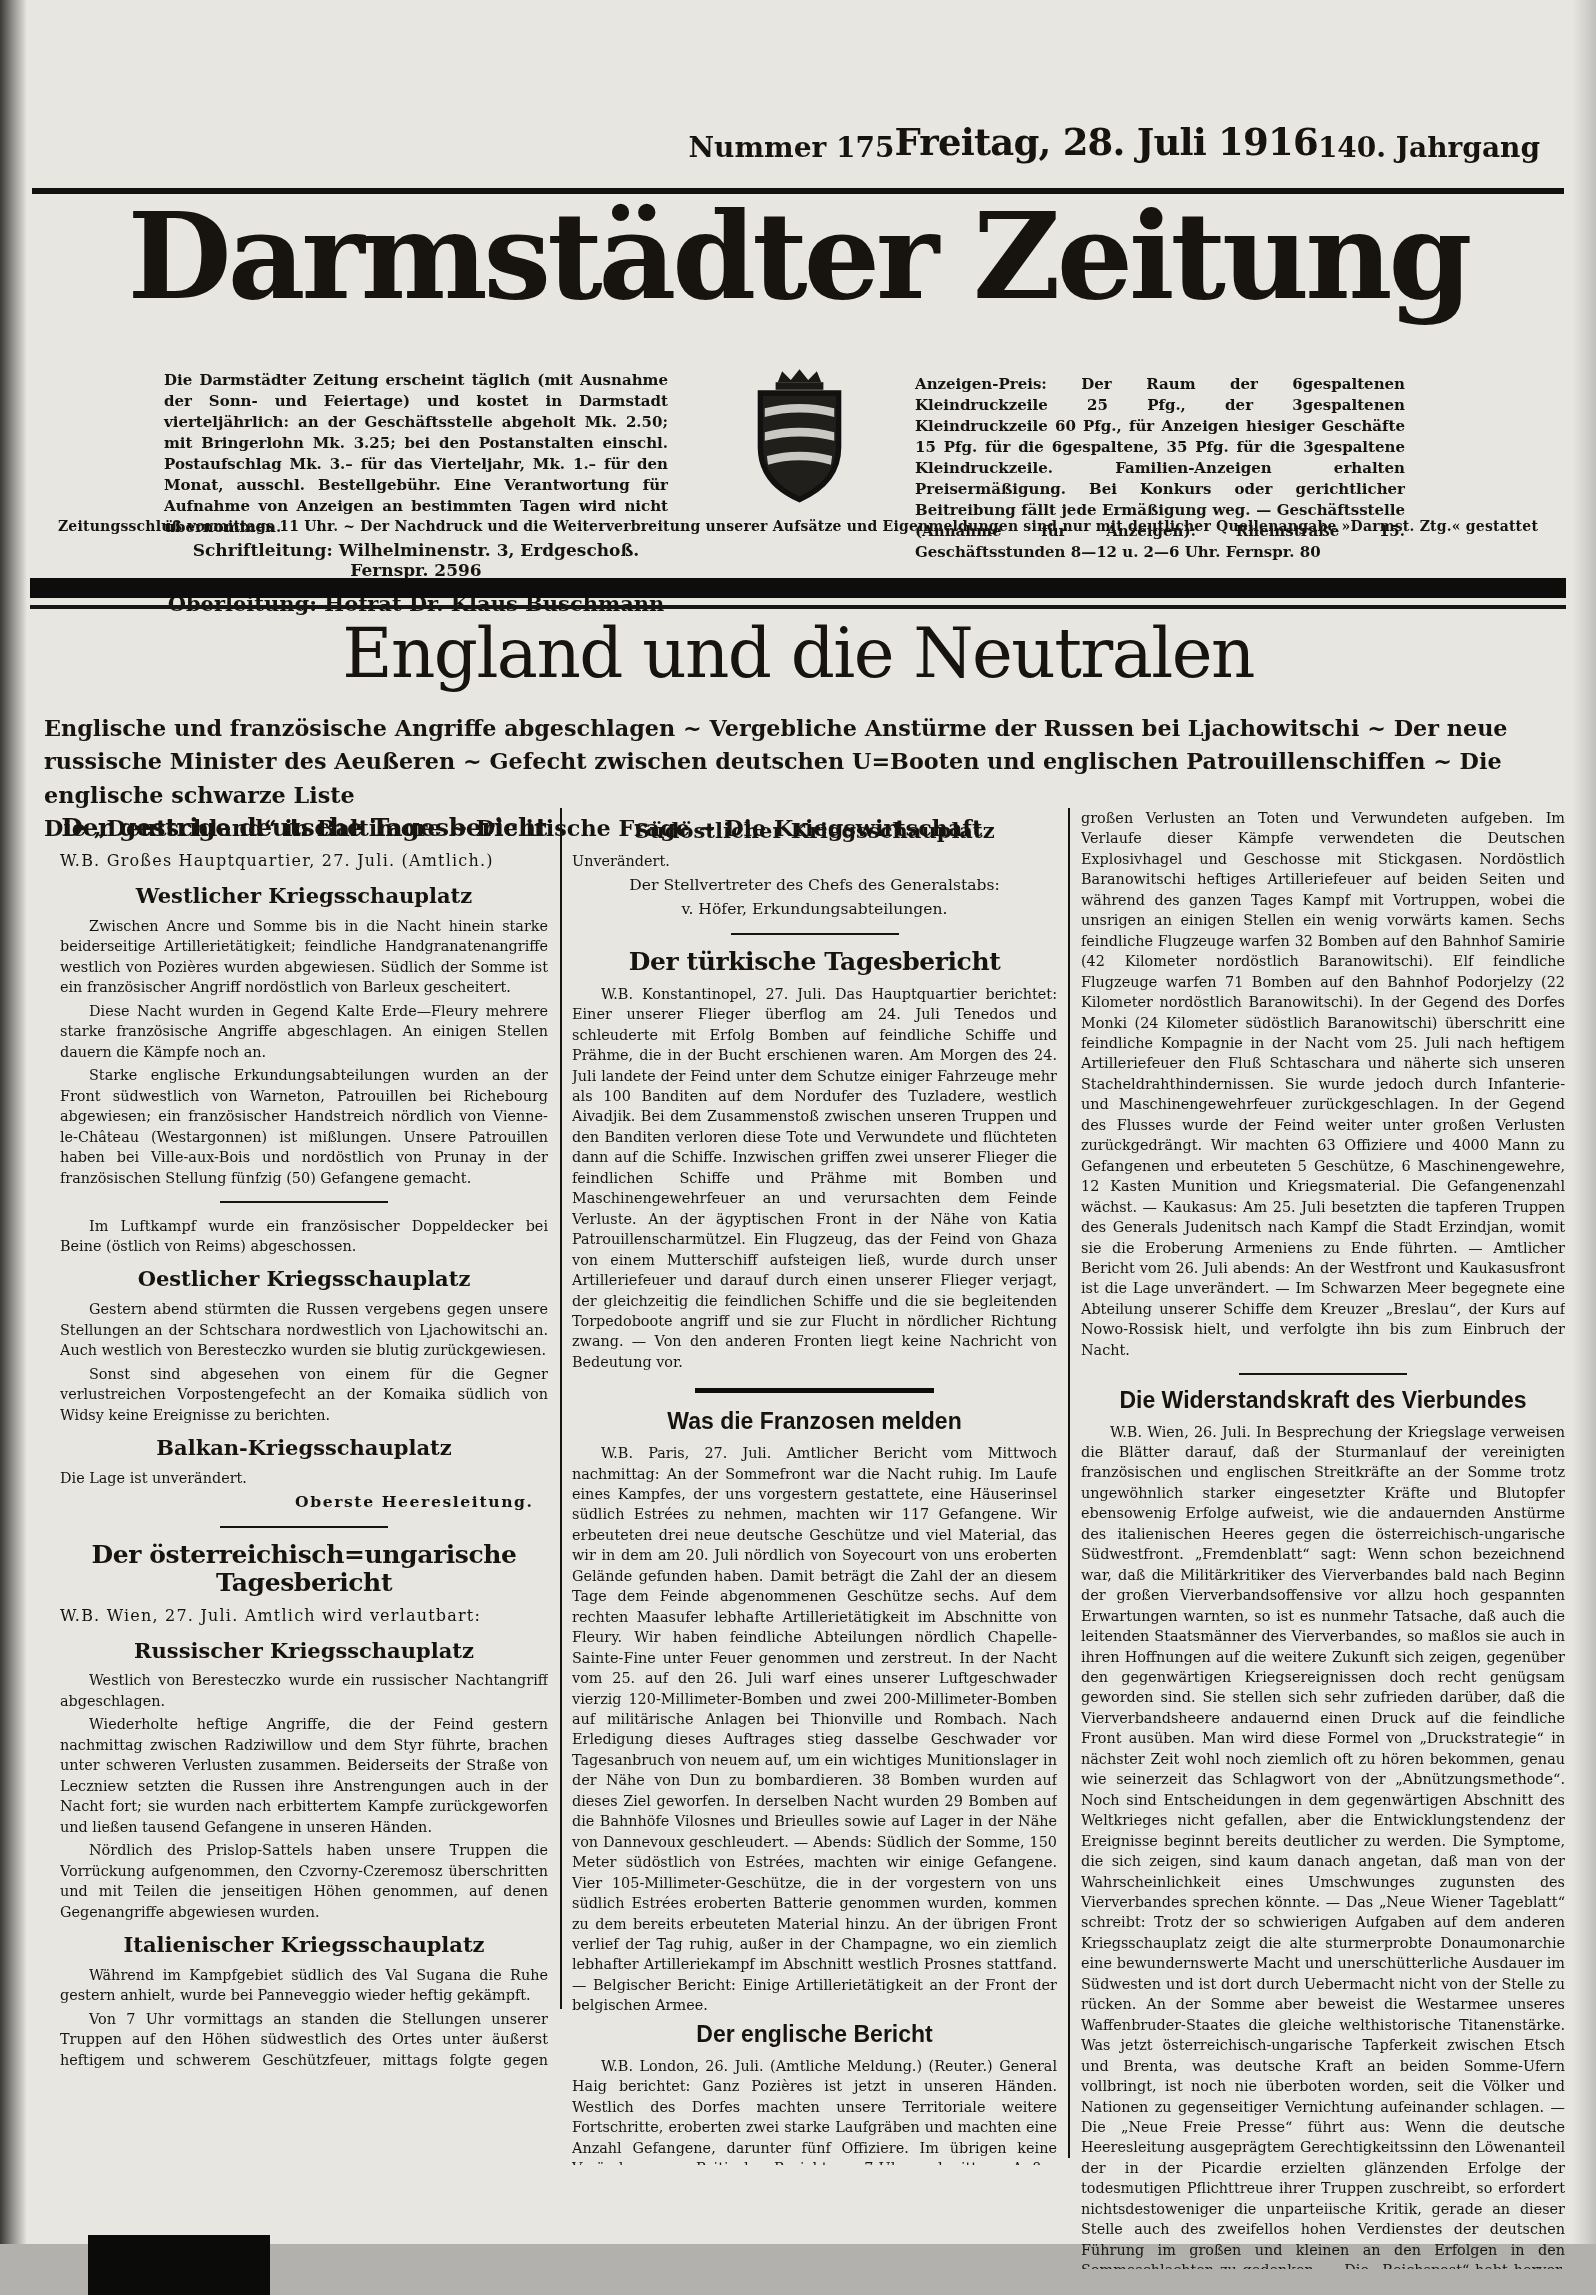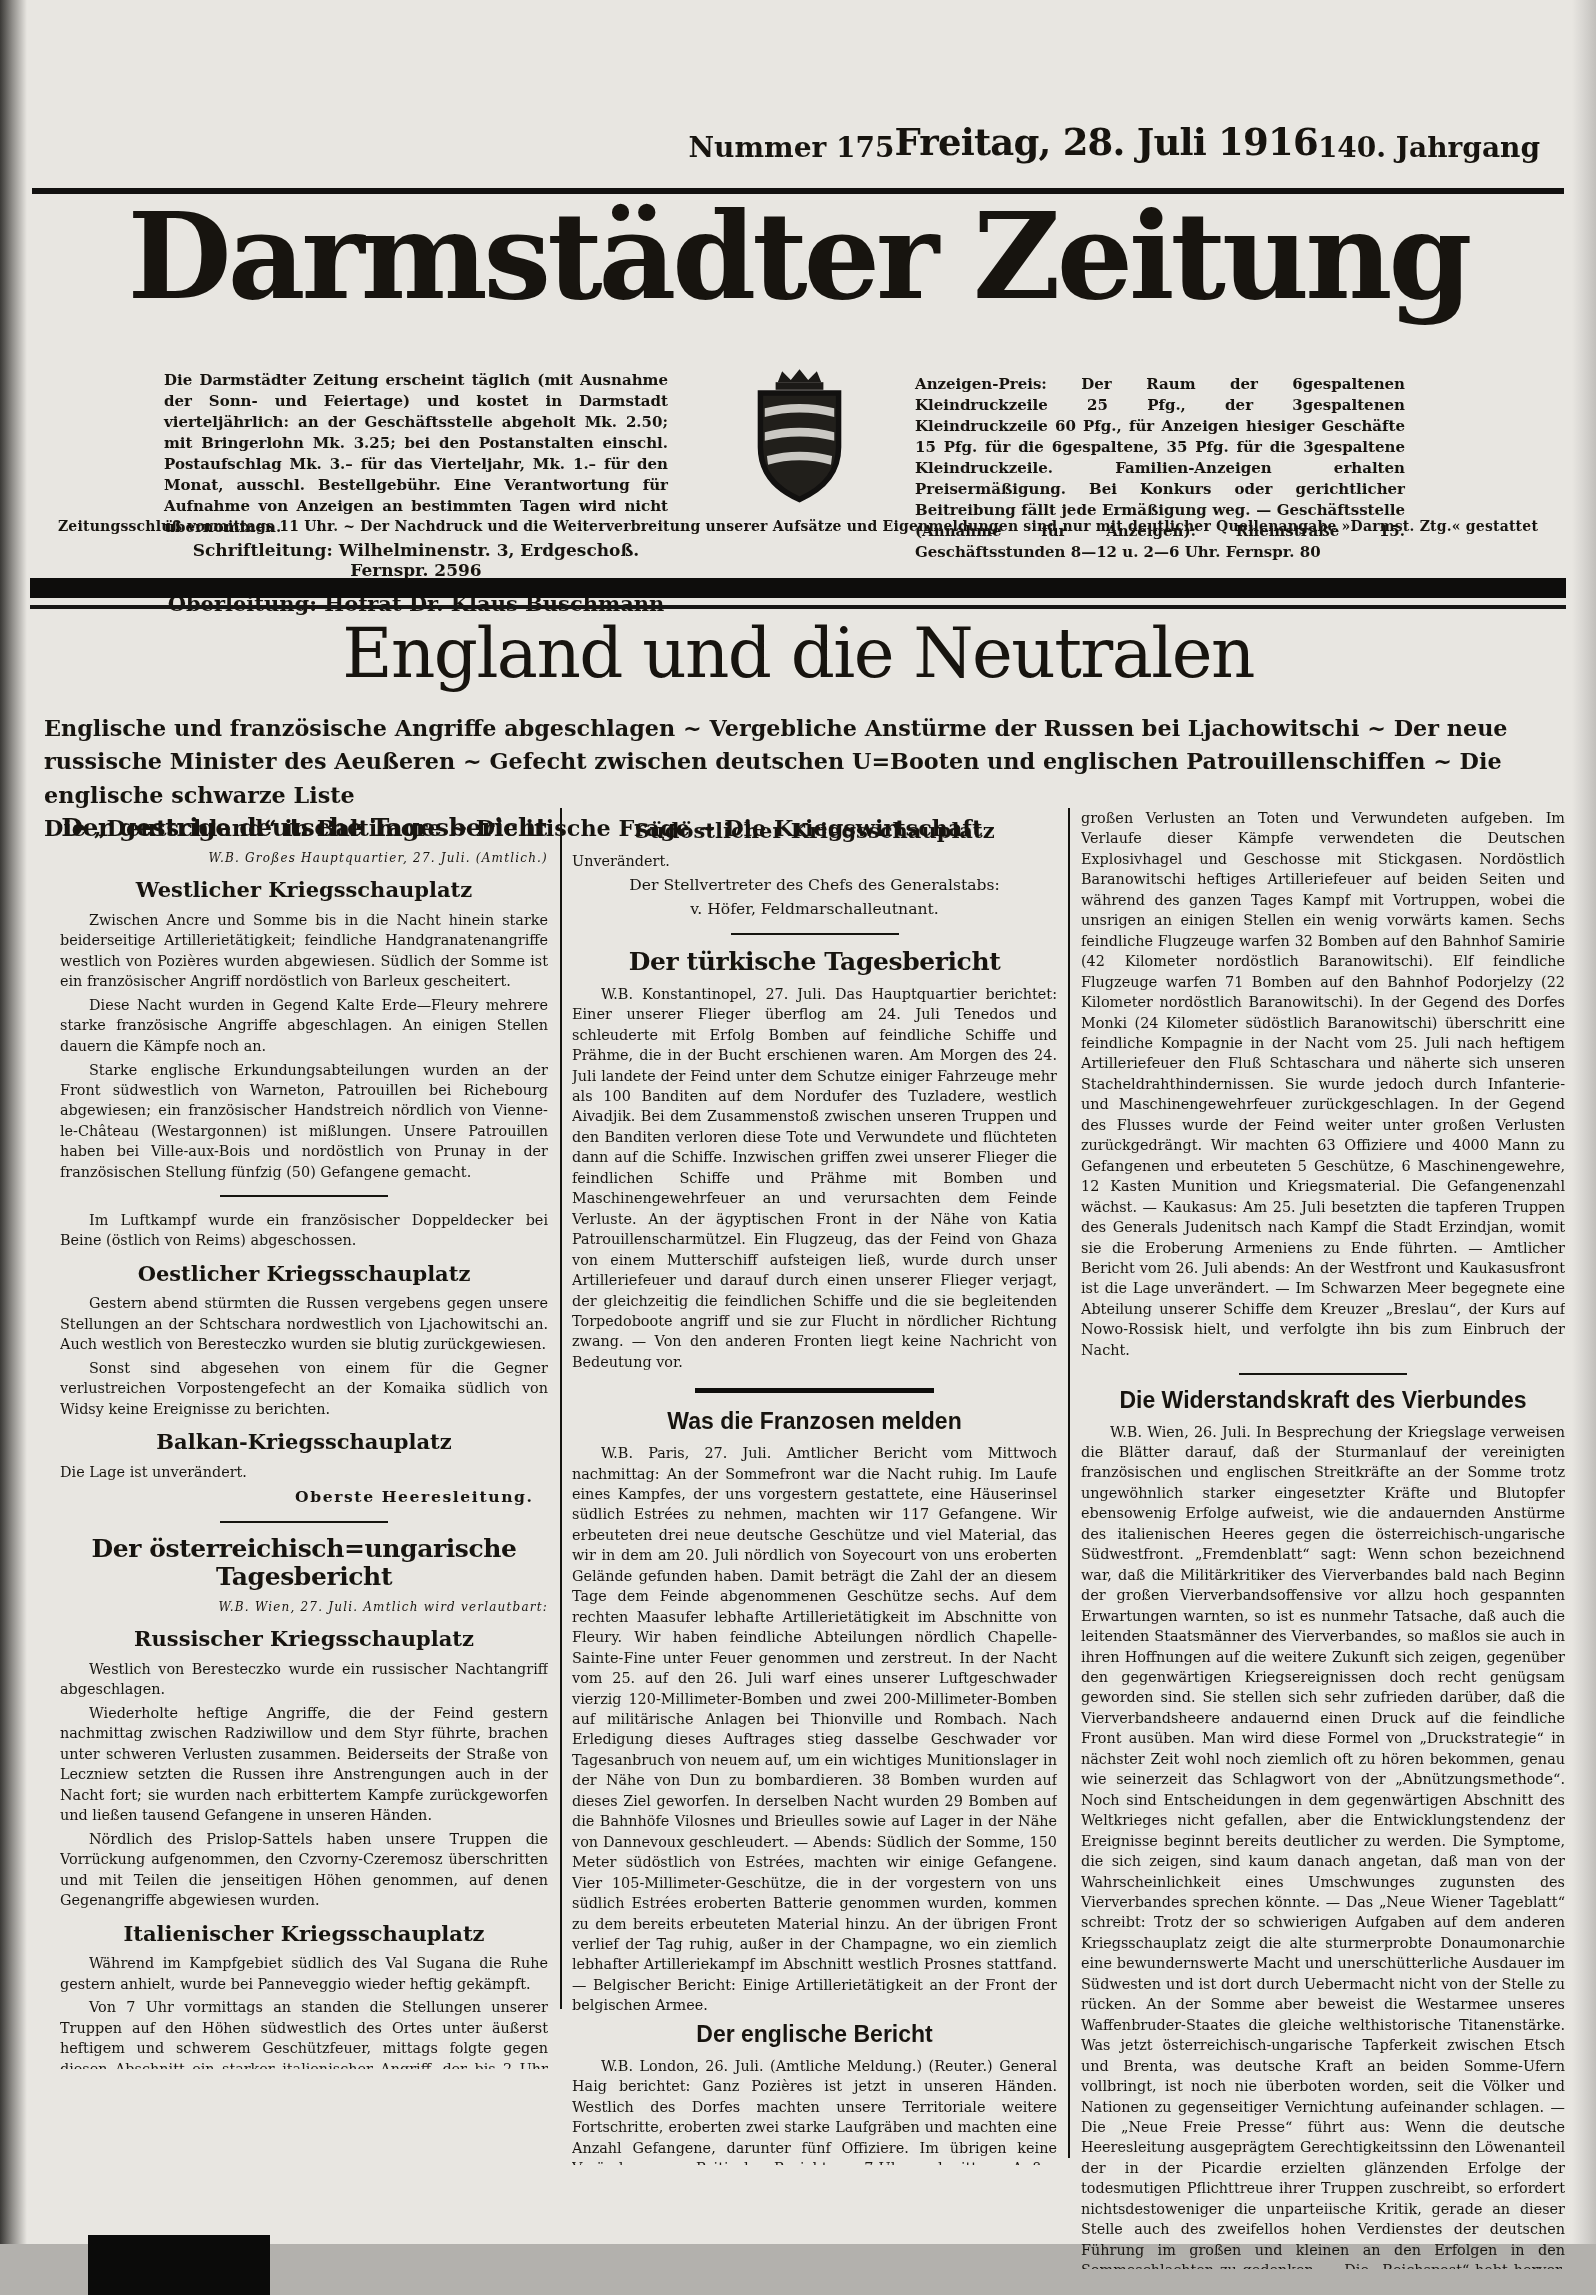--- a/index.html
+++ b/index.html
@@ -50,21 +50,21 @@
   .col-3{left:1081px;width:484px;height:1461px;}
   .vrule{position:absolute;width:2.4px;background:#14130f;}
   .vrule-1{left:560px;top:808px;height:1201px;}
   .vrule-2{left:1068px;top:808px;height:1350px;}
   .para{margin:0 0 3.2px 0;text-indent:29px;}
   .para.flush{text-indent:0;}
   .art-head{font-size:25px;font-weight:bold;text-align:center;text-indent:0;
     margin:6.4px 0 8px 0;line-height:1.12;letter-spacing:-0.4px;}
   .art-head.sans{font-family:"Liberation Sans", sans-serif;font-size:23px;letter-spacing:0;}
   .sec-head{font-size:21px;font-weight:bold;text-align:center;text-indent:0;margin:8px 0 4.8px 0;}
-  .dateline{text-align:right;text-indent:0;font-size:12px;letter-spacing:1.2px;margin:0 0 4.8px 0;font-style:italic;}
+  .dateline{text-align:left;text-indent:0;font-size:16px;letter-spacing:1.2px;margin:0 0 4.8px 0;}
   .center-line{text-align:center;text-indent:0;font-weight:normal;font-size:15.6px;margin:1.6px 0;}
   .signature{text-align:right;text-indent:0;font-weight:bold;letter-spacing:1.6px;
     font-size:15.6px;padding-right:14.4px;margin:3.2px 0 6.4px 0;}
   .divider{width:168px;border:0;border-top:2.4px solid #15140f;margin:12.8px auto;}
   .divider.thick{width:239px;border-top:5.6px solid #0e0d0b;margin:16px auto;}
 </style>
 </head>
 <body>
 
 <div class="edge-left"></div>
@@ -138,21 +138,21 @@
     <div class="para">Nördlich des Prislop-Sattels haben unsere Truppen die Vorrückung aufgenommen, den Czvorny-Czeremosz überschritten und mit Teilen die jenseitigen Höhen genommen, auf denen Gegenangriffe abgewiesen wurden.</div>
     <div class="sec-head">Italienischer Kriegsschauplatz</div>
     <div class="para">Während im Kampfgebiet südlich des Val Sugana die Ruhe gestern anhielt, wurde bei Panneveggio wieder heftig gekämpft.</div>
     <div class="para">Von 7 Uhr vormittags an standen die Stellungen unserer Truppen auf den Höhen südwestlich des Ortes unter äußerst heftigem und schwerem Geschützfeuer, mittags folgte gegen diesen Abschnitt ein starker italienischer Angriff, der bis 2 Uhr nachmittags unter schweren Verlusten des Feindes restlos abgewiesen wurde. Hierauf setzte das starke Geschützfeuer neuerdings ein. Um 6 Uhr nachmittags ging der Feind mit frischen Truppen abermals zum Angriff vor. Im erbitterten Nahkampfe wurde er wieder vollständig zurückgeworfen; ein nochmaliger Vorstoß um 11 Uhr nachmittags scheiterte gleichfalls. Unsere braven Truppen behielten alle Stellungen in Besitz.</div>
   </div>
 <div class="vrule vrule-1"></div>
 <div class="col col-2">
     <div class="sec-head">Südöstlicher Kriegsschauplatz</div>
     <div class="para flush">Unverändert.</div>
     <div class="center-line">Der Stellvertreter des Chefs des Generalstabs:</div>
-    <div class="center-line">v. Höfer, Feldmarschalleutnant.</div>
+    <div class="center-line">v. Höfer, Erkundungsabteilungen.</div>
     <hr class="divider">
     <div class="art-head">Der türkische Tagesbericht</div>
     <div class="para">W.B. Konstantinopel, 27. Juli. Das Hauptquartier berichtet: Einer unserer Flieger überflog am 24. Juli Tenedos und schleuderte mit Erfolg Bomben auf feindliche Schiffe und Prähme, die in der Bucht erschienen waren. Am Morgen des 24. Juli landete der Feind unter dem Schutze einiger Fahrzeuge mehr als 100 Banditen auf dem Nordufer des Tuzladere, westlich Aivadjik. Bei dem Zusammenstoß zwischen unseren Truppen und den Banditen verloren diese Tote und Verwundete und flüchteten dann auf die Schiffe. Inzwischen griffen zwei unserer Flieger die feindlichen Schiffe und Prähme mit Bomben und Maschinengewehrfeuer an und verursachten dem Feinde Verluste. An der ägyptischen Front in der Nähe von Katia Patrouillenscharmützel. Ein Flugzeug, das der Feind von Ghaza von einem Mutterschiff aufsteigen ließ, wurde durch unser Artilleriefeuer und darauf durch einen unserer Flieger verjagt, der gleichzeitig die feindlichen Schiffe und die sie begleitenden Torpedoboote angriff und sie zur Flucht in nördlicher Richtung zwang. — Von den anderen Fronten liegt keine Nachricht von Bedeutung vor.</div>
     <hr class="divider thick">
     <div class="art-head sans">Was die Franzosen melden</div>
     <div class="para">W.B. Paris, 27. Juli. Amtlicher Bericht vom Mittwoch nachmittag: An der Sommefront war die Nacht ruhig. Im Laufe eines Kampfes, der uns vorgestern gestattete, eine Häuserinsel südlich Estrées zu nehmen, machten wir 117 Gefangene. Wir erbeuteten drei neue deutsche Geschütze und viel Material, das wir in dem am 20. Juli nördlich von Soyecourt von uns eroberten Gelände gefunden haben. Damit beträgt die Zahl der an diesem Tage dem Feinde abgenommenen Geschütze sechs. Auf dem rechten Maasufer lebhafte Artillerietätigkeit im Abschnitte von Fleury. Wir haben feindliche Abteilungen nördlich Chapelle-Sainte-Fine unter Feuer genommen und zerstreut. In der Nacht vom 25. auf den 26. Juli warf eines unserer Luftgeschwader vierzig 120-Millimeter-Bomben und zwei 200-Millimeter-Bomben auf militärische Anlagen bei Thionville und Rombach. Nach Erledigung dieses Auftrages stieg dasselbe Geschwader vor Tagesanbruch von neuem auf, um ein wichtiges Munitionslager in der Nähe von Dun zu bombardieren. 38 Bomben wurden auf dieses Ziel geworfen. In derselben Nacht wurden 29 Bomben auf die Bahnhöfe Vilosnes und Brieulles sowie auf Lager in der Nähe von Dannevoux geschleudert. — Abends: Südlich der Somme, 150 Meter südöstlich von Estrées, machten wir einige Gefangene. Vier 105-Millimeter-Geschütze, die in der vorgestern von uns südlich Estrées eroberten Batterie genommen wurden, kommen zu dem bereits erbeuteten Material hinzu. An der übrigen Front verlief der Tag ruhig, außer in der Champagne, wo ein ziemlich lebhafter Artilleriekampf im Abschnitt westlich Prosnes stattfand. — Belgischer Bericht: Einige Artillerietätigkeit an der Front der belgischen Armee.</div>
     <div class="art-head sans">Der englische Bericht</div>
     <div class="para">W.B. London, 26. Juli. (Amtliche Meldung.) (Reuter.) General Haig berichtet: Ganz Pozières ist jetzt in unseren Händen. Westlich des Dorfes machten unsere Territoriale weitere Fortschritte, eroberten zwei starke Laufgräben und machten eine Anzahl Gefangene, darunter fünf Offiziere. Im übrigen keine Veränderung. — Britischer Bericht von 7 Uhr nachmittags: Außer einigen Artilleriekämpfen und örtlichen, ziemlich lebhaften Gefechten ist heute nichts sehr Wichtiges zu melden.</div>
   </div>
 <div class="vrule vrule-2"></div>

